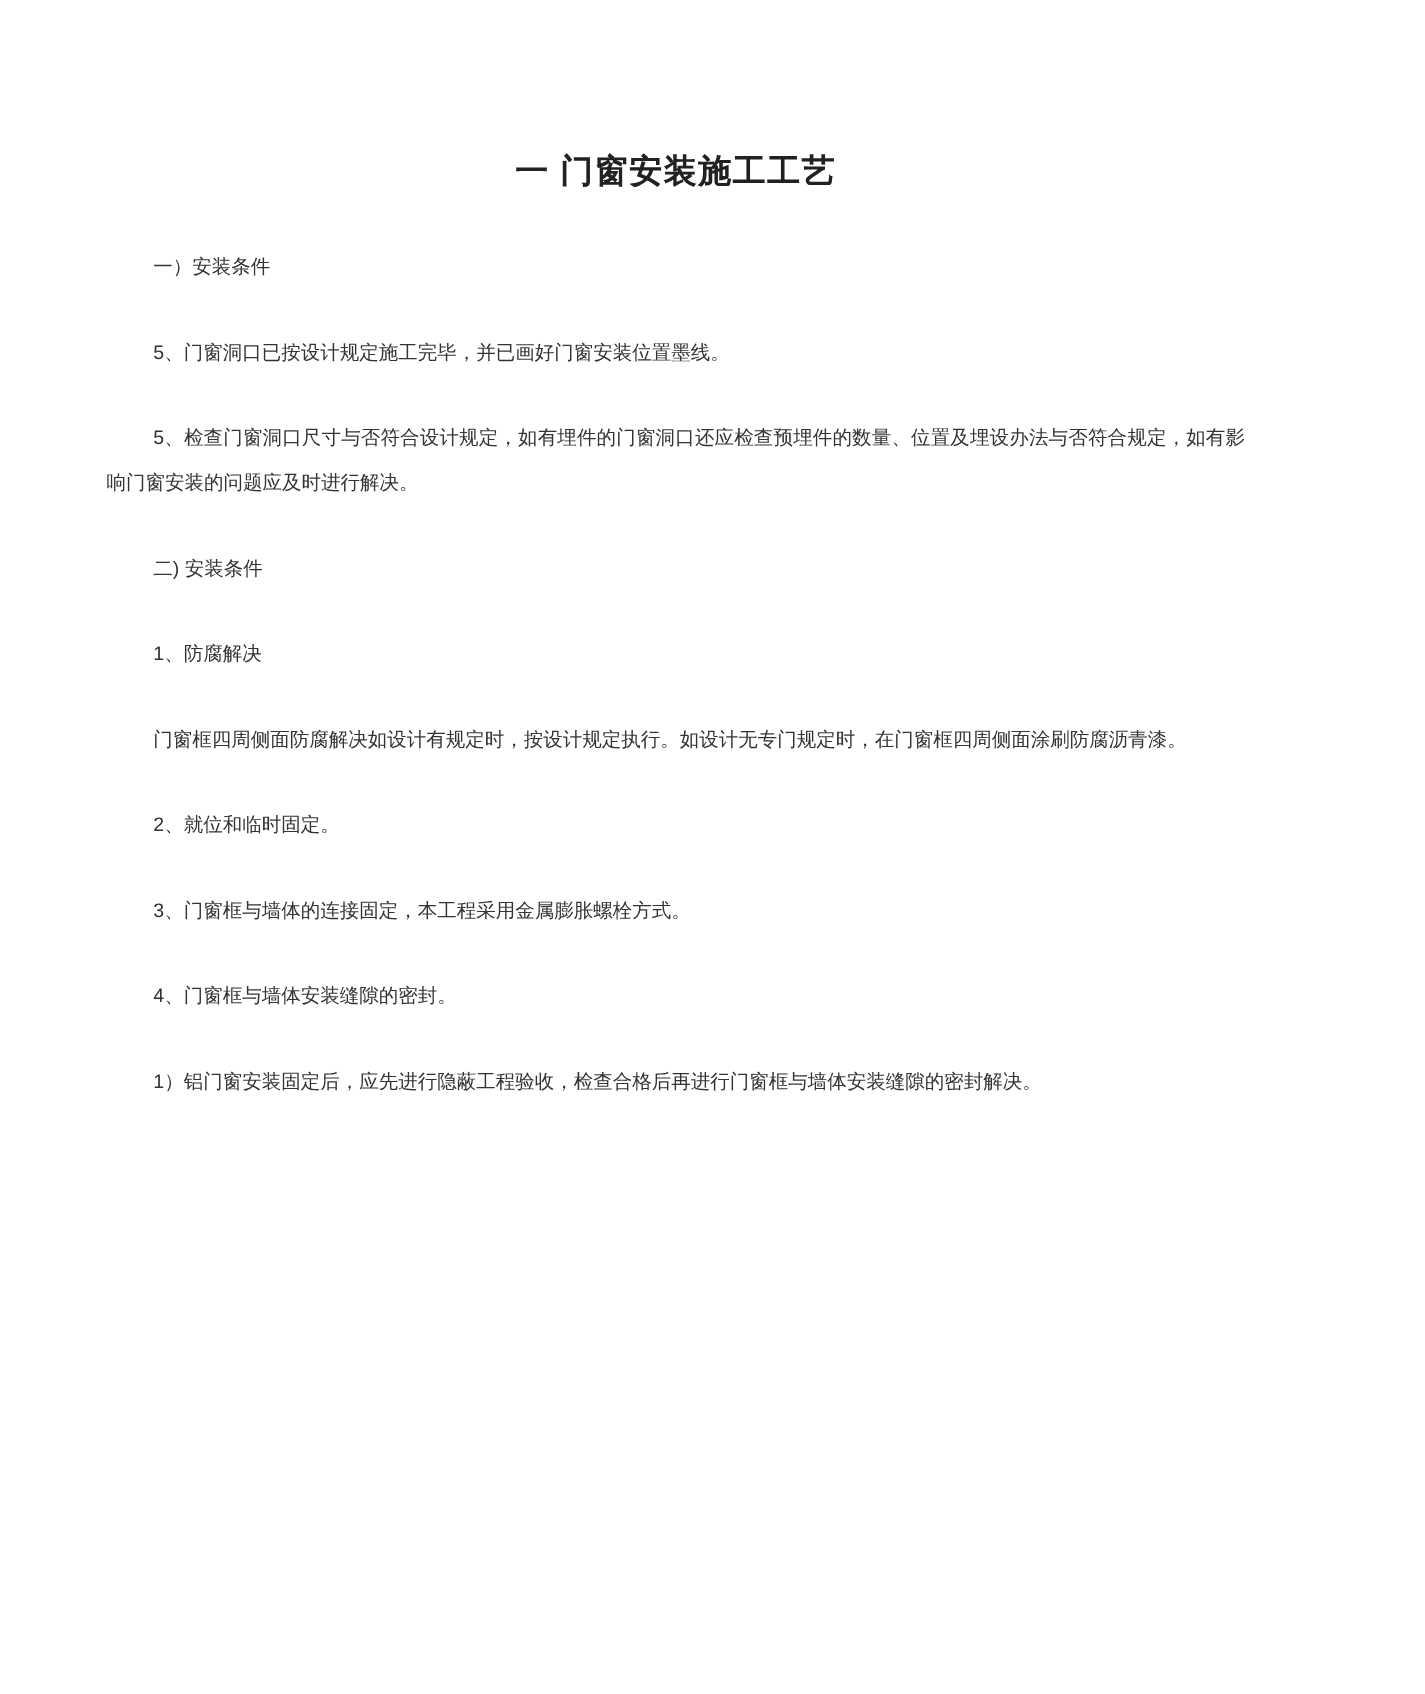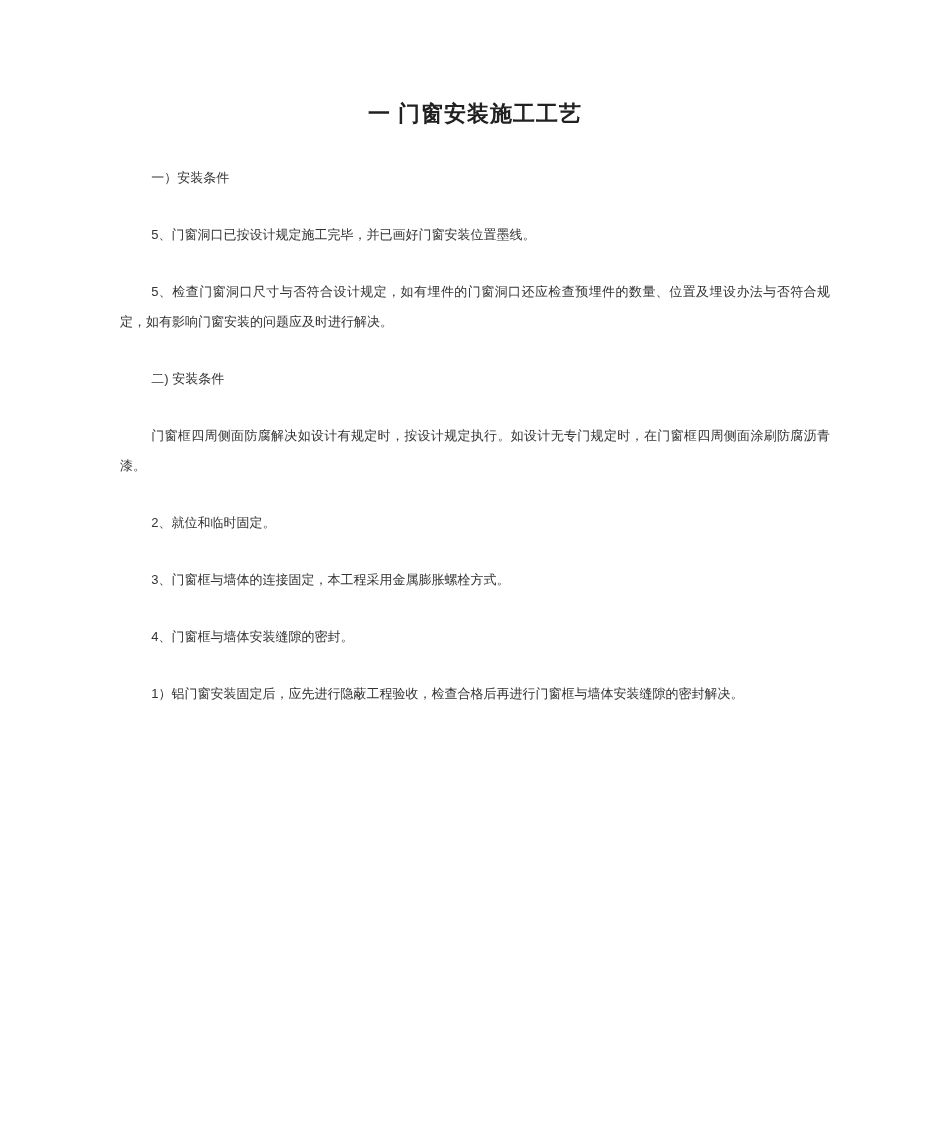--- a/index.html
+++ b/index.html
@@ -10,21 +10,21 @@
   body {
     width: 950px;
     min-height: 1129px;
     font-family: "Liberation Sans", "DejaVu Sans", sans-serif;
     color: #333333;
   }
   .page {
     box-sizing: border-box;
     width: 950px;
     min-height: 1129px;
-    padding: 100px 120px 60px 120px;
+    padding: 100px 120px 60px 71px;
     background: #ffffff;
   }
   .doc-title {
     font-size: 22px;
     font-weight: 700;
     text-align: center;
     color: #212121;
     margin: 0 0 34px 0;
     line-height: 1.3;
     letter-spacing: 1px;
@@ -45,18 +45,19 @@
 </head>
 <body>
 
 <div class="page">
   <h1 class="doc-title">一 门窗安装施工工艺</h1>
 
   <p class="doc-para">一）安装条件</p>
   <p class="doc-para">5、门窗洞口已按设计规定施工完毕，并已画好门窗安装位置墨线。</p>
   <p class="doc-para">5、检查门窗洞口尺寸与否符合设计规定，如有埋件的门窗洞口还应检查预埋件的数量、位置及埋设办法与否符合规定，如有影响门窗安装的问题应及时进行解决。</p>
   <p class="doc-para">二) 安装条件</p>
+  <p class="doc-para">1、防腐解决</p>
   <p class="doc-para">门窗框四周侧面防腐解决如设计有规定时，按设计规定执行。如设计无专门规定时，在门窗框四周侧面涂刷防腐沥青漆。</p>
   <p class="doc-para">2、就位和临时固定。</p>
   <p class="doc-para">3、门窗框与墙体的连接固定，本工程采用金属膨胀螺栓方式。</p>
   <p class="doc-para">4、门窗框与墙体安装缝隙的密封。</p>
   <p class="doc-para">1）铝门窗安装固定后，应先进行隐蔽工程验收，检查合格后再进行门窗框与墙体安装缝隙的密封解决。</p>
 </div>
 
 </body></html>

